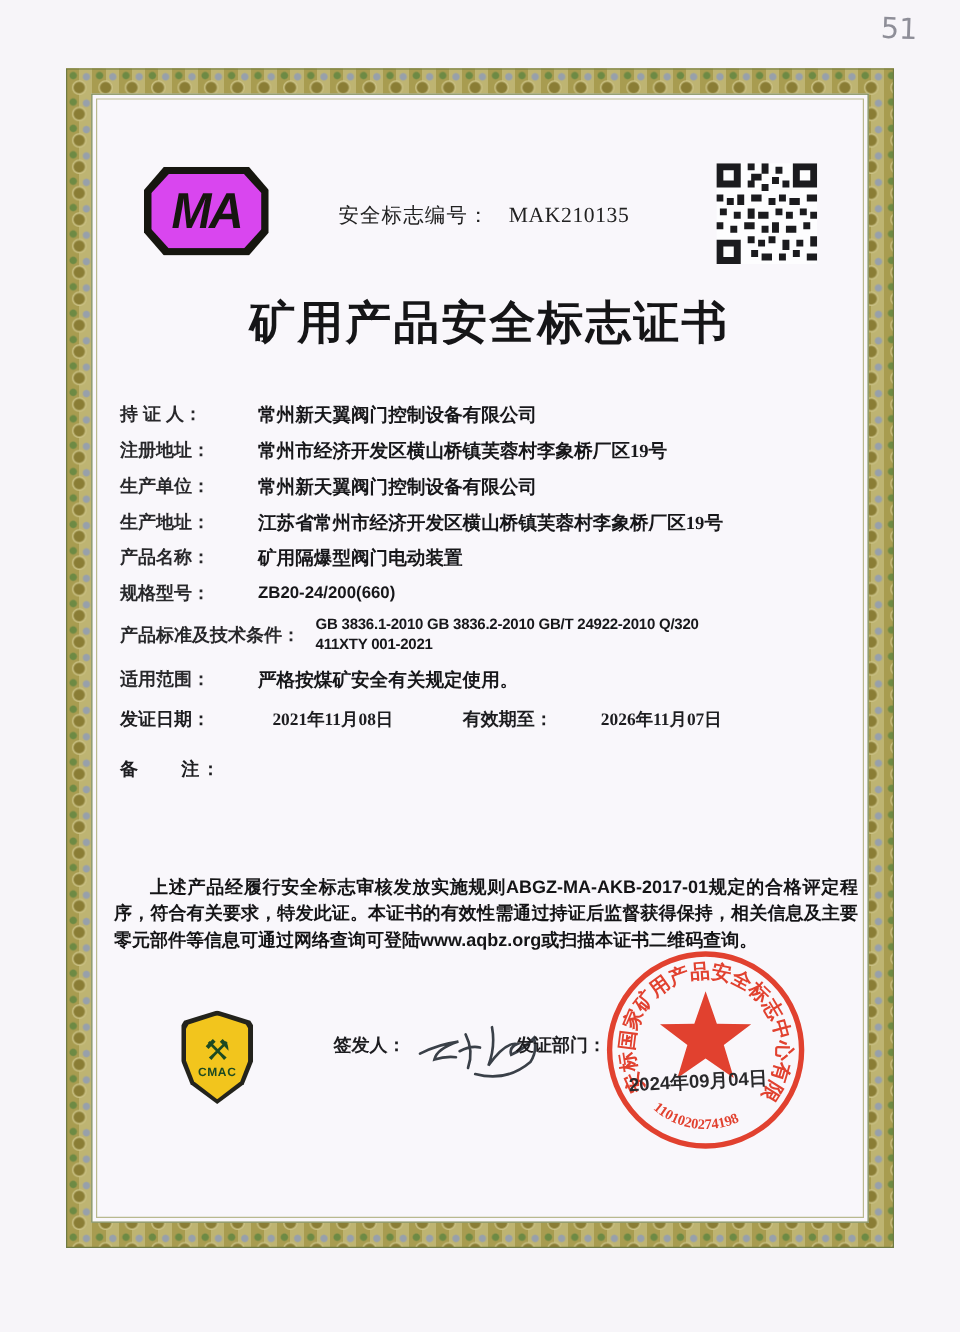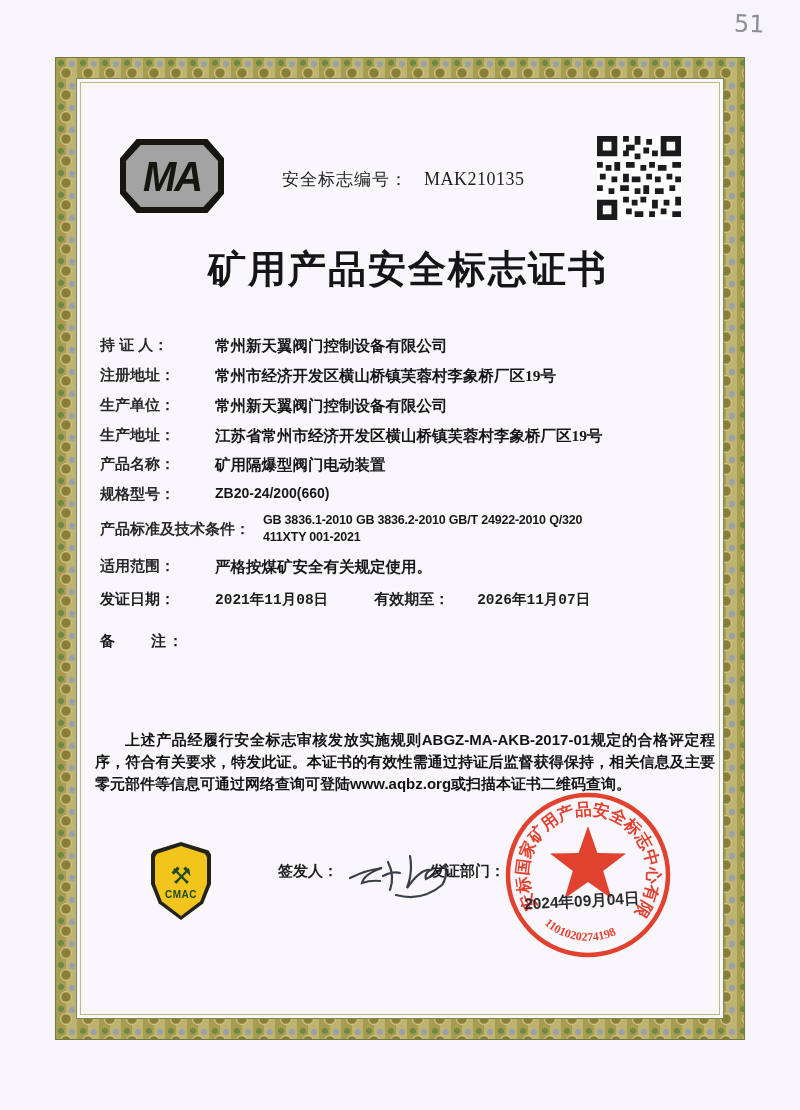--- a/index.html
+++ b/index.html
@@ -20,44 +20,44 @@
       repeating-linear-gradient(90deg,#a89c50 0 11px,#beb472 11px 22px);
     background-size:22px 22px,22px 22px,22px 22px,auto;
     box-shadow:inset 0 0 0 1px #6f7a42;}
   .frame-inner{position:absolute;left:21px;top:21px;right:21px;bottom:21px;
     background:#f9f7fb;border:1px solid #7c8a55;box-shadow:inset 0 0 0 3px #f9f7fb, inset 0 0 0 4px #b9b98f;}
 
   
   .ma-badge{left:120px;top:139px;width:104px;height:74px;background:#16160f;
     clip-path:polygon(16% 0,84% 0,100% 26%,100% 74%,84% 100%,16% 100%,0 74%,0 26%);
     display:flex;align-items:center;justify-content:center;}
-  .ma-badge-in{width:92px;height:62px;background:#a3a3a3;
+  .ma-badge-in{width:92px;height:62px;background:#d946ef;
     clip-path:polygon(16% 0,84% 0,100% 26%,100% 74%,84% 100%,16% 100%,0 74%,0 26%);
     display:flex;align-items:center;justify-content:center;}
   .ma-text{font-size:40px;font-weight:bold;font-style:italic;color:#16160f;letter-spacing:-2px;
            font-family:"Liberation Sans",sans-serif;transform:scaleY(1.05);}
 
   .cert-no{left:282px;top:168px;font-size:17px;letter-spacing:1px;color:#222;}
   .cert-no .num{font-family:"Liberation Serif",serif;font-size:18px;letter-spacing:.5px;margin-left:16px;}
 
   .qr{left:597px;top:136px;width:84px;height:84px;}
 
   .title{left:55px;top:244px;width:706px;text-align:center;font-size:38px;font-weight:bold;
          letter-spacing:2px;color:#151517;font-family:"Liberation Sans",sans-serif;}
 
   
   .row{left:100px;width:600px;display:flex;align-items:flex-start;}
   .row .lab{flex:0 0 115px;font-size:15px;font-weight:600;color:#28282b;white-space:nowrap;}
   .row .val{font-size:15.5px;font-weight:bold;color:#17171a;font-family:"Liberation Serif",serif;}
   .row-std .lab{flex:0 0 163px;}
   .row-std .val{width:322px;font-family:"Liberation Sans",sans-serif;font-weight:bold;
                 font-size:12.5px;line-height:17px;word-break:break-all;letter-spacing:-0.2px;}
-  .dates{left:100px;width:600px;display:flex;align-items:baseline;}
+  .dates{left:100px;width:600px;display:flex;align-items:baseline;gap:12px;}
   .dates .lab{font-size:15px;font-weight:600;white-space:nowrap;}
-  .dates .val{font-size:14.5px;font-weight:bold;font-family:Liberation Mono, monospace;white-space:nowrap;}
+  .dates .val{font-size:14.5px;font-weight:bold;font-family:Liberation Serif, serif;white-space:nowrap;}
 
   .remark{left:100px;font-size:15px;font-weight:600;letter-spacing:2px;}
 
   .statement{left:95px;top:729px;width:620px;font-size:15px;line-height:22px;font-weight:bold;
              text-align:justify;text-indent:2em;color:#141416;}
 
   
   .cmac{left:151px;top:842px;width:60px;height:78px;background:#23231c;
     clip-path:polygon(50% 0,96% 11%,100% 16%,100% 54%,87% 79%,50% 100%,13% 79%,0 54%,0 16%,4% 11%);
     display:flex;align-items:center;justify-content:center;}

